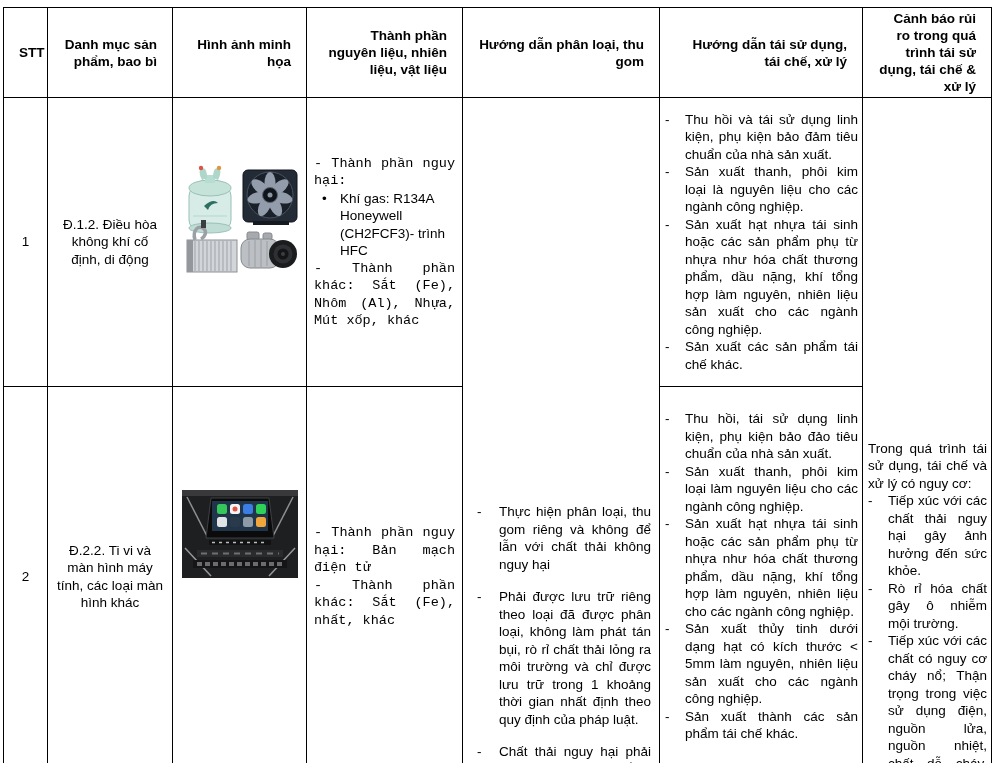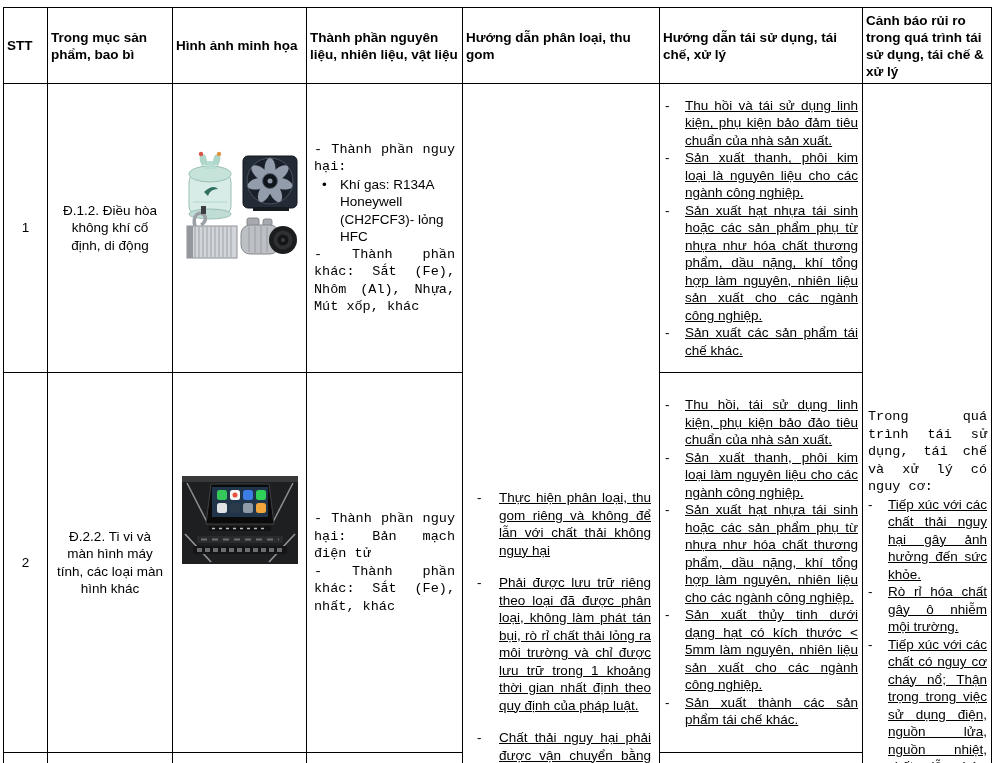--- a/index.html
+++ b/index.html
@@ -21,22 +21,22 @@
   }
   .tbl th, .tbl td {
     border: 1px solid #000000;
     overflow: hidden;
     vertical-align: middle;
   }
   .tbl th {
     font-size: 13.5px;
     font-weight: bold;
     line-height: 17px;
-    text-align: left;
-    padding: 2px 3px;
+    text-align: right;
+    padding: 2px 15px;
     height: 76px;
   }
   .tbl td {
     font-size: 13.5px;
     line-height: 17.5px;
   }
   tr.r1 > td { height: 289px; }
   tr.r2 > td { height: 380px; }
   tr.r3 > td { height: 160px; }
 
@@ -46,48 +46,48 @@
   .cell-images svg { vertical-align: middle; }
   .img-r1 { margin-bottom: 44px; }
   .img-r2 { margin-bottom: 86px; }
 
   .cell-comp { padding: 2px 7px; }
   .comp-line { text-align: justify; font-family: Liberation Mono, monospace; }
   .comp-bullet { position: relative; padding-left: 26px; text-align: left; }
   .comp-bullet::before { content: "\2022"; position: absolute; left: 8px; top: 0; }
 
   .cell-reuse { vertical-align: top; padding: 3px 4px 3px 5px; }
-  .item { position: relative; padding-left: 20px; text-align: justify; text-decoration: underline; }
+  .item { position: relative; padding-left: 20px; text-align: justify; }
   .item::before { content: "-"; position: absolute; left: 0; top: 0; }
 
   .cell-class { vertical-align: top; padding: 342px 8px 0 14px; }
   .cell-class .item { padding-left: 22px; margin-bottom: 15px; }
 
   .cell-warn { vertical-align: top; padding: 240px 4px 0 5px; }
-  .warn-intro { text-align: justify; font-family: Liberation Mono, monospace; }
+  .warn-intro { text-align: justify; }
   .cell-warn .item { padding-left: 20px; }
 </style>
 </head>
 <body>
 
 <div class="page">
   <table class="tbl">
     <colgroup>
       <col style="width:44px">
         <col style="width:125px">
         <col style="width:134px">
       <col style="width:156px">
         <col style="width:197px">
         <col style="width:203px">
       <col style="width:129px">
     </colgroup>
     <thead>
       <tr>
         <th>STT</th>
-        <th>Trong mục sản phẩm, bao bì</th>
+        <th>Danh mục sản phẩm, bao bì</th>
         <th>Hình ảnh minh họa</th>
         <th>Thành phần nguyên liệu, nhiên liệu, vật liệu</th>
         <th>Hướng dẫn phân loại, thu gom</th>
         <th>Hướng dẫn tái sử dụng, tái chế, xử lý</th>
         <th>Cảnh báo rủi ro trong quá trình tái sử dụng, tái chế &amp; xử lý</th>
       </tr>
     </thead>
     <tbody>
       <tr class="r1">
         <td class="cell-stt">1</td>
@@ -134,21 +134,21 @@
               <path d="M68,77V102 M74,76V103 M80,76V103 M86,77V102" stroke="#9a9ea3"></path>
               <circle cx="102" cy="90" r="14" fill="#1b1c1e"></circle>
               <circle cx="102" cy="90" r="9.5" fill="#2e3033"></circle>
               <circle cx="102" cy="90" r="5.5" fill="#141517"></circle>
               <circle cx="102" cy="90" r="2" fill="#3c3e41"></circle>
             </g>
           </svg>
         </td>
         <td class="cell-comp">
           <div class="comp-line">- Thành phần nguy hại:</div>
-          <div class="comp-bullet">Khí gas: R134A Honeywell (CH2FCF3)- lỏng HFC</div>
+          <div class="comp-bullet">Khí gas: R134A Honeywell (CH2FCF3)- trình HFC</div>
           <div class="comp-line">- Thành phần khác: Sắt (Fe), Nhôm (Al), Nhựa, Mút xốp, khác</div>
         </td>
         <td class="cell-class" rowspan="3">
           <div class="item">Thực hiện phân loại, thu gom riêng và không để lẫn với chất thải không nguy hại</div>
           <div class="item">Phải được lưu trữ riêng theo loại đã được phân loại, không làm phát tán bụi, rò rỉ chất thải lỏng ra môi trường và chỉ được lưu trữ trong 1 khoảng thời gian nhất định theo quy định của pháp luật.</div>
           <div class="item">Chất thải nguy hại phải được vận chuyển bằng thiết bị, phương tiện chuyên dụng phù hợp đến cơ sở xử lý chất thải. Phương tiện</div>
         </td>
         <td class="cell-reuse">
           <div class="item">Thu hồi và tái sử dụng linh kiện, phụ kiện bảo đảm tiêu chuẩn của nhà sản xuất.</div>
           <div class="item">Sản xuất thanh, phôi kim loại là nguyên liệu cho các ngành công nghiệp.</div>

